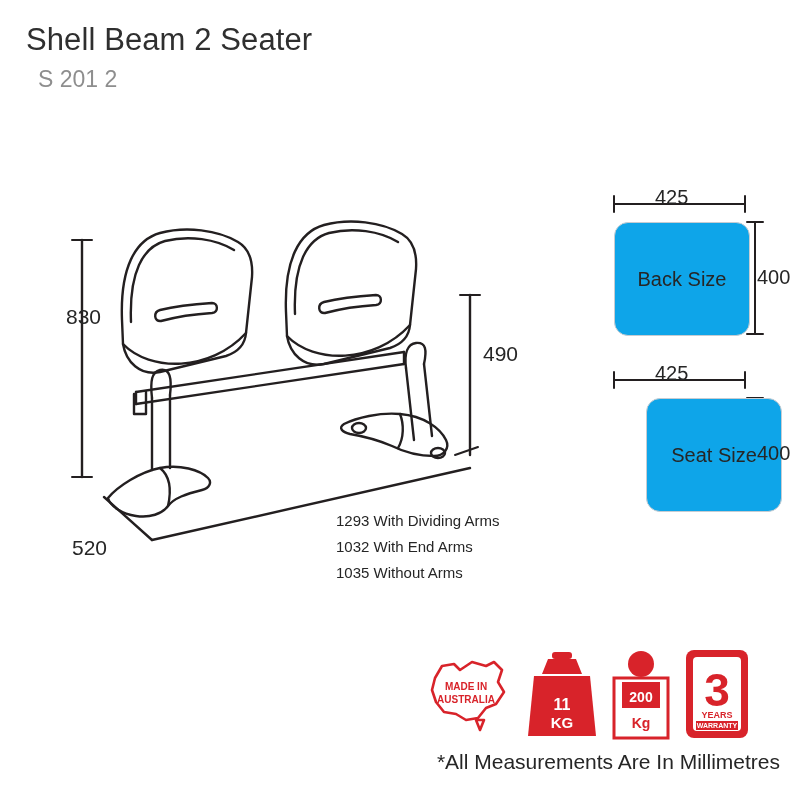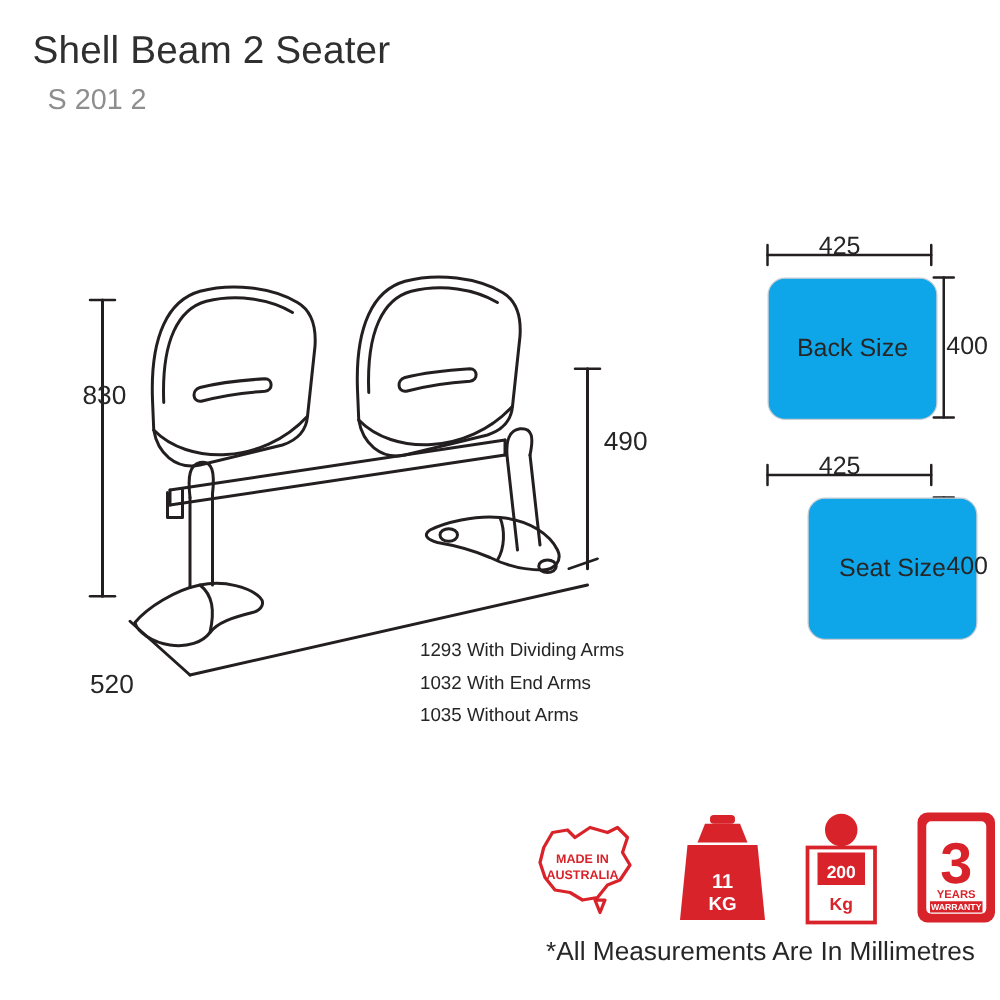--- a/index.html
+++ b/index.html
@@ -98,21 +98,21 @@
   .panel-dim-top-seat { left: 655px; top: 362px; }
   .panel-dim-right-seat { left: 757px; top: 442px; }
 
   
   .badges {
     position: absolute;
     left: 420px;
     top: 648px;
     display: flex;
     align-items: flex-end;
-    gap: 30px;
+    gap: 14px;
   }
   .badge {
     position: relative;
   }
   .badge svg { display: block; }
 
   .footnote {
     position: absolute;
     right: 20px;
     top: 750px;

